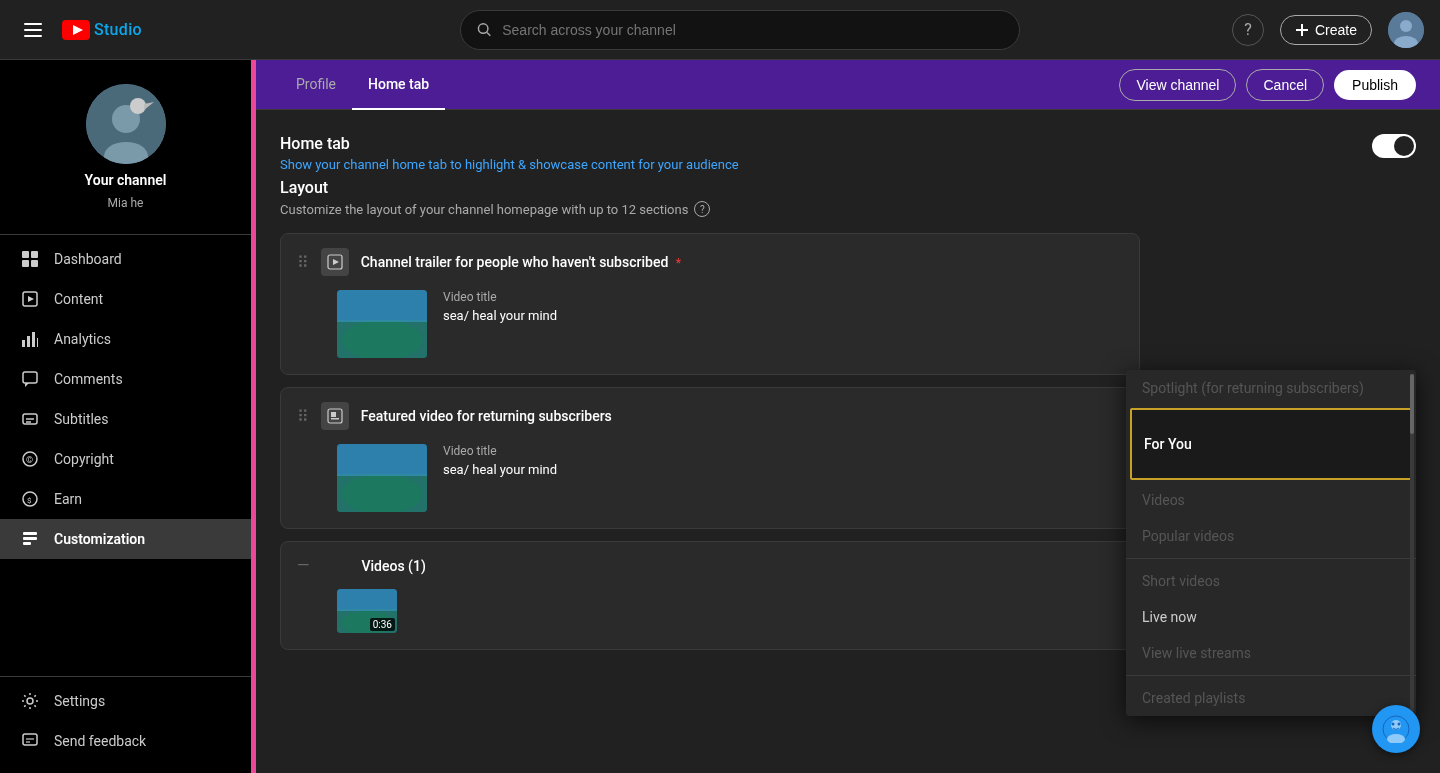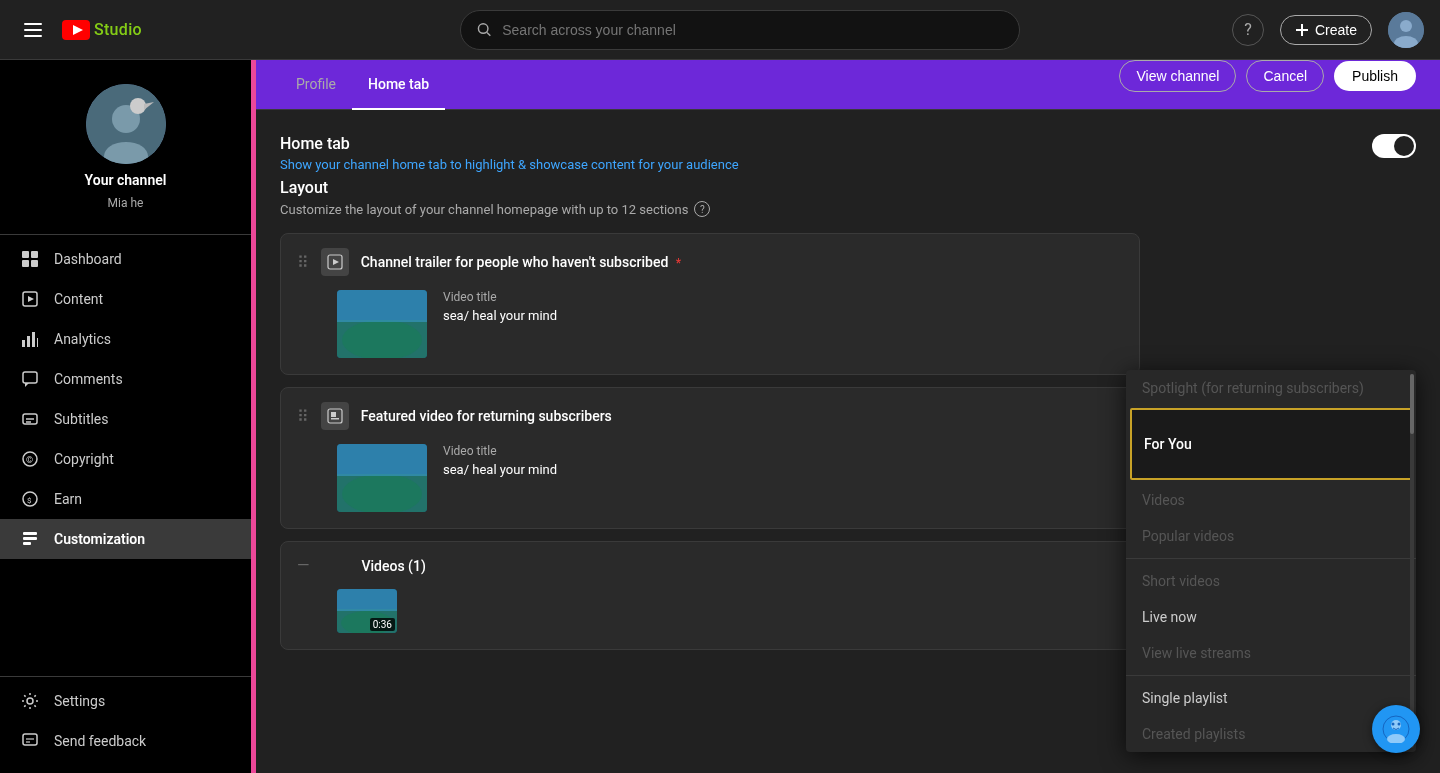--- a/index.html
+++ b/index.html
@@ -50,21 +50,21 @@
       align-items: center;
       gap: 4px;
     }
     .yt-logo-icon {
       width: 28px;
       height: 20px;
     }
     .logo-text {
       font-size: 16px;
       font-weight: 500;
-      color: #84cc16;
+      color: #0ea5e9;
       letter-spacing: 0.3px;
     }
     .search-bar {
       flex: 1;
       display: flex;
       justify-content: center;
     }
     .search-container {
       display: flex;
       align-items: center;
@@ -212,25 +212,25 @@
       flex: 1;
       display: flex;
       flex-direction: column;
       overflow: hidden;
       background: #212121;
     }
 
     
     .tabs-header {
       display: flex;
-      align-items: flex-start;
+      align-items: center;
       justify-content: space-between;
       padding: 0 24px;
       border-bottom: 1px solid #3a3a3a;
-      background: #6d28d9;
+      background: #4c1d95;
       flex-shrink: 0;
     }
     .tabs-nav {
       display: flex;
       align-items: center;
       gap: 0;
     }
     .tab-item {
       padding: 16px 16px;
       cursor: pointer;
@@ -861,23 +861,20 @@
         <div class="dropdown-item">
           <span>Live now</span>
         </div>
 
         <div class="dropdown-item disabled">
           <span>View live streams</span>
         </div>
 
         <div class="dropdown-divider"></div>
 
-        <div class="dropdown-item">
-          <span>Single playlist</span>
-        </div>
 
         <div class="dropdown-item disabled">
           <span>Created playlists</span>
         </div>
 
         <div class="dropdown-scrollbar-track">
           <div class="dropdown-scrollbar-thumb"></div>
         </div>
       </div>
 

